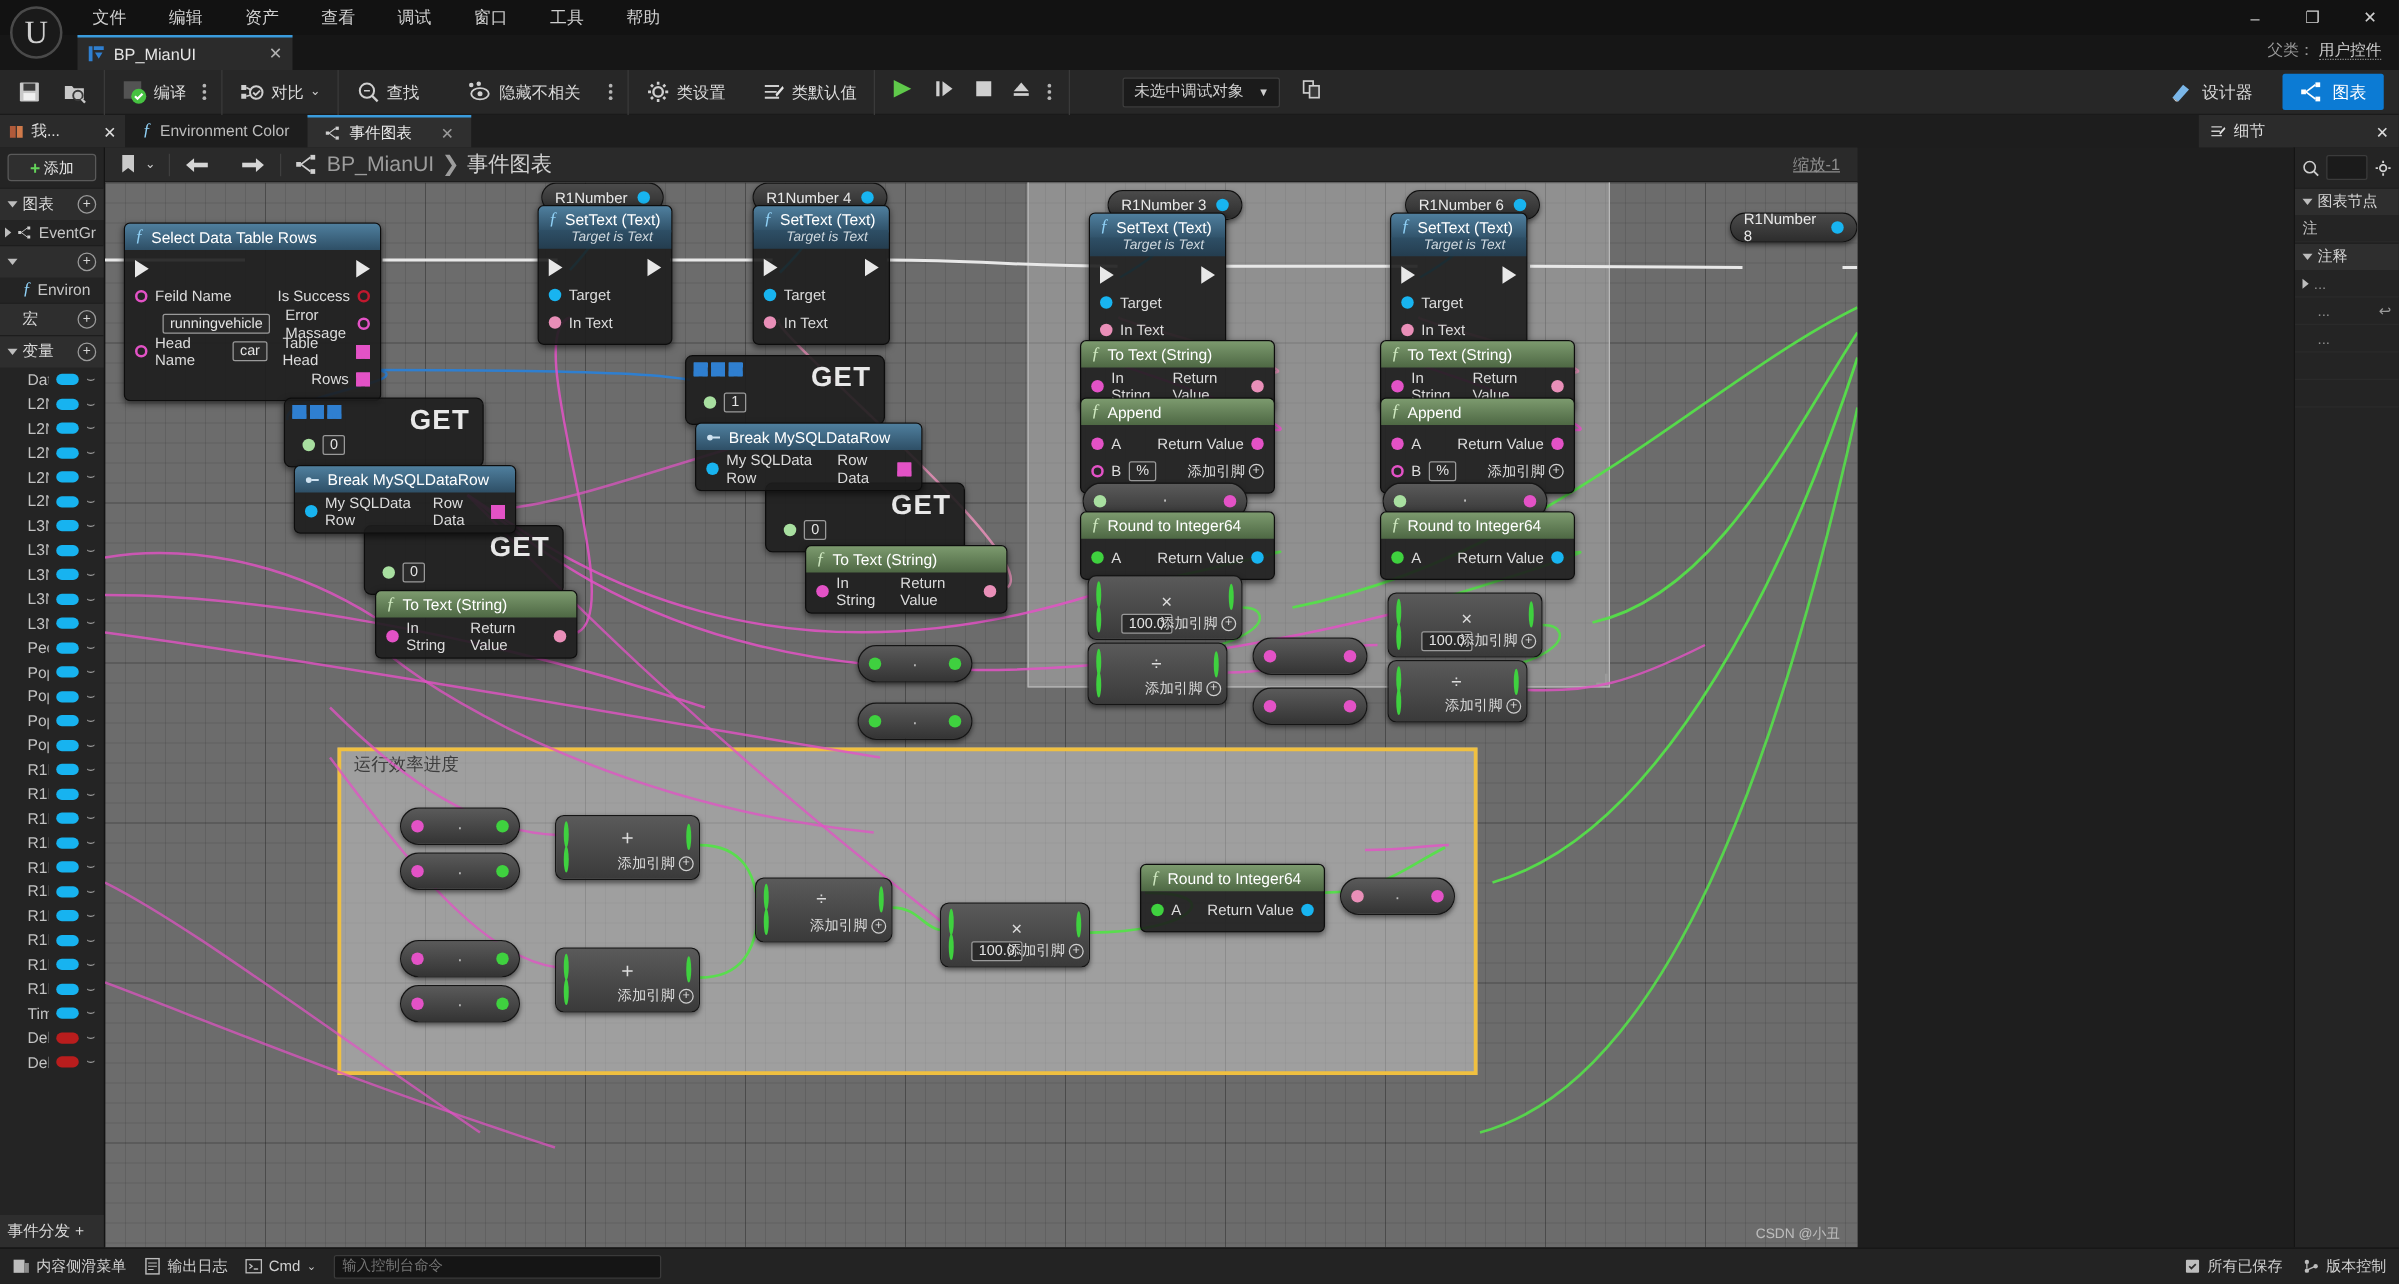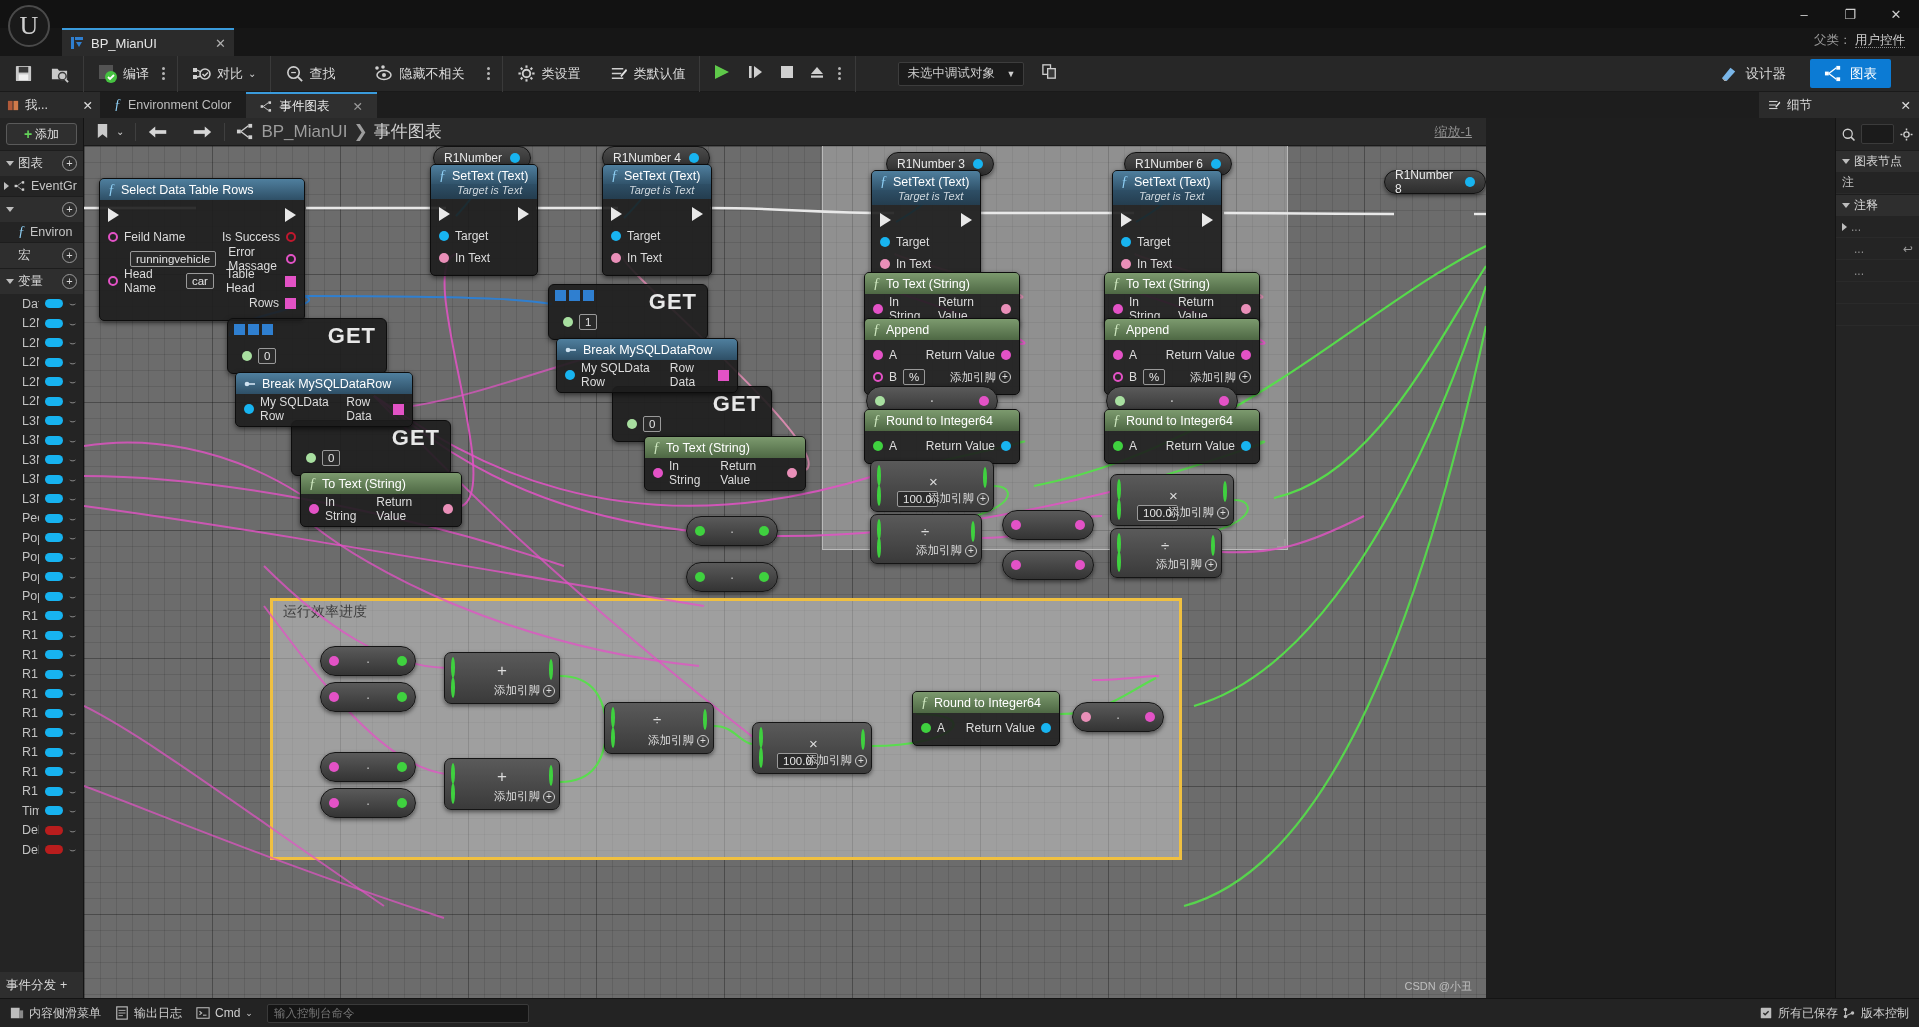--- a/index.html
+++ b/index.html
@@ -31,21 +31,21 @@
   .toolbar { position:absolute; left:0; top:56px; width:1919px; height:36px; background:#272727;
     border-bottom:1px solid #1a1a1a; display:flex; align-items:center; }
   .tb-grp { display:flex; align-items:center; height:36px; padding:0 10px; gap:9px;
     border-right:1px solid #3a3a3a; }
   .tb-btn { display:flex; align-items:center; gap:5px; font-size:13px; color:#dcdcdc; padding:3px 4px; }
   .dots { font-size:13px; color:#9a9a9a; letter-spacing:0; line-height:8px; width:5px; text-align:center;}
   .dots i { display:block; width:3px; height:3px; background:#b5b5b5; border-radius:50%; margin:2px 0; }
   .play-grp { display:flex; align-items:center; gap:12px; padding:0 12px; }
   .combo { height:24px; min-width:126px; background:#1b1b1b; border:1px solid #3d3d3d; border-radius:2px;
     display:flex; align-items:center; padding:0 8px; font-size:12.5px; color:#cfcfcf; gap:10px; }
-  .tb-right { margin-left:auto; display:flex; align-items:center; gap:10px; padding-right:28px; }
+  .tb-right { margin-left:auto; display:flex; align-items:center; gap:10px; padding-right:12px; }
   .mode-btn { display:flex; align-items:center; gap:7px; font-size:13.5px; color:#d8d8d8; padding:5px 14px; border-radius:2px;}
   .mode-btn.active { background:#0c7bd4; color:#fff; }
 
   
   .subrow { position:absolute; left:0; top:92px; width:1919px; height:26px; background:#1d1d1d; }
   .mypanel-tab { position:absolute; left:0; top:0; width:100px; height:26px; background:#2b2b2b;
     display:flex; align-items:center; gap:5px; padding:0 7px; font-size:12.5px; color:#dcdcdc; }
   .graph-tabs { position:absolute; left:100px; top:0; height:26px; display:flex; }
   .gtab { height:26px; display:flex; align-items:center; gap:7px; padding:0 14px; font-size:12.5px; color:#bdbdbd; }
   .gtab.active { background:#2f2f2f; color:#eaeaea; border-top:2px solid #3a9bdc; }
@@ -168,28 +168,38 @@
   .d-row { height:22px; display:flex; align-items:center; padding:0 6px; font-size:12px; color:#c2c2c2;
     border-bottom:1px solid #2a2a2a; }
   .d-row .dots3 { color:#8f8f8f; }
 
   
   .statusbar { position:absolute; left:0; bottom:0; width:1919px; height:29px; background:#232323;
     border-top:1px solid #141414; display:flex; align-items:center; gap:14px; padding:0 10px; }
   .sb-item { display:flex; align-items:center; gap:5px; font-size:12px; color:#cfcfcf; }
   .cmd-input { width:262px; height:19px; background:#151515; border:1px solid #3a3a3a; border-radius:2px;
     font-size:11.5px; color:#6e6e6e; padding:2px 6px; }
-  .sb-right { margin-left:auto; display:flex; align-items:center; gap:4px; }
+  .sb-right { margin-left:auto; display:flex; align-items:center; gap:16px; }
 
   svg.wires { position:absolute; inset:0; width:1402px; height:852px; pointer-events:none; }
 </style>
 </head>
 <body>
 
 <div class="titlebar">
+  <div class="menubar">
+    <span class="mi">文件</span>
+    <span class="mi">编辑</span>
+    <span class="mi">资产</span>
+    <span class="mi">查看</span>
+    <span class="mi">调试</span>
+    <span class="mi">窗口</span>
+    <span class="mi">工具</span>
+    <span class="mi">帮助</span>
+  </div>
   <div class="win-btns">
     <div>–</div>
     <div>❐</div>
     <div>✕</div>
   </div>
 </div>
 <div class="ue-logo">U</div>
 
 <div class="tabstrip">
   <div class="asset-tab">

